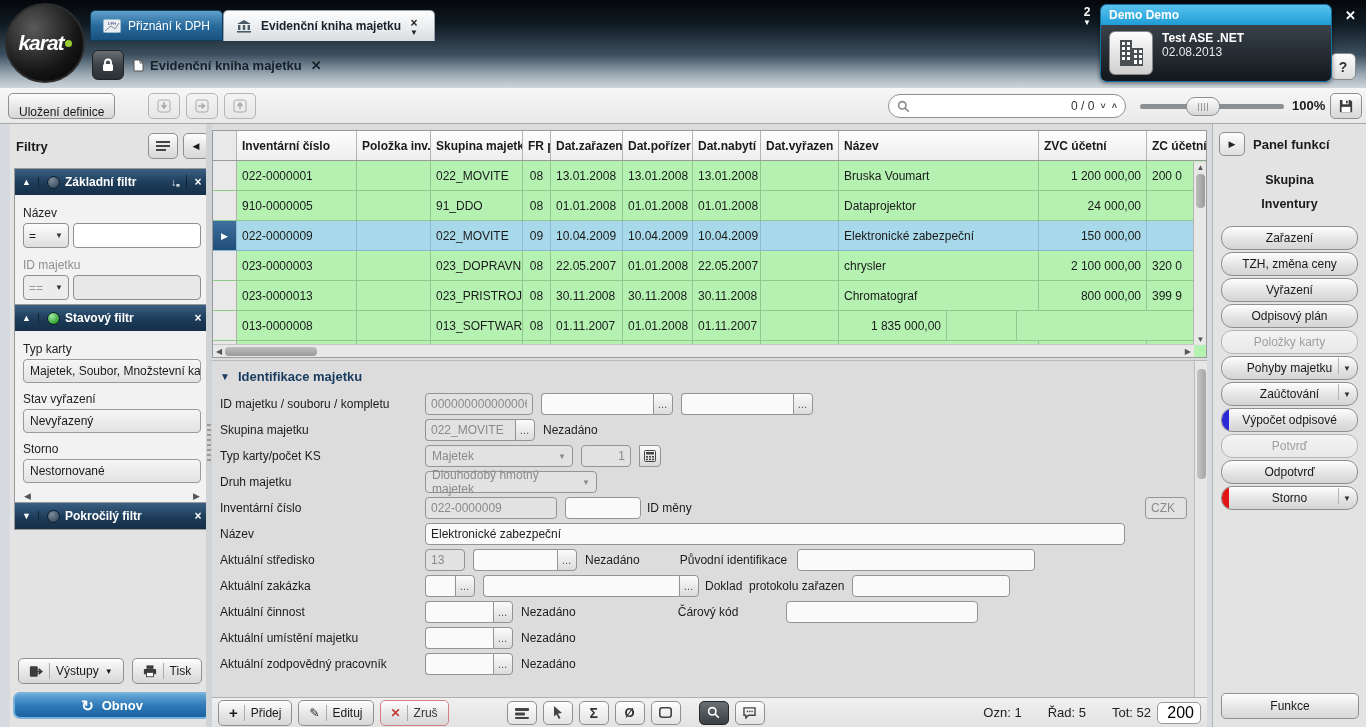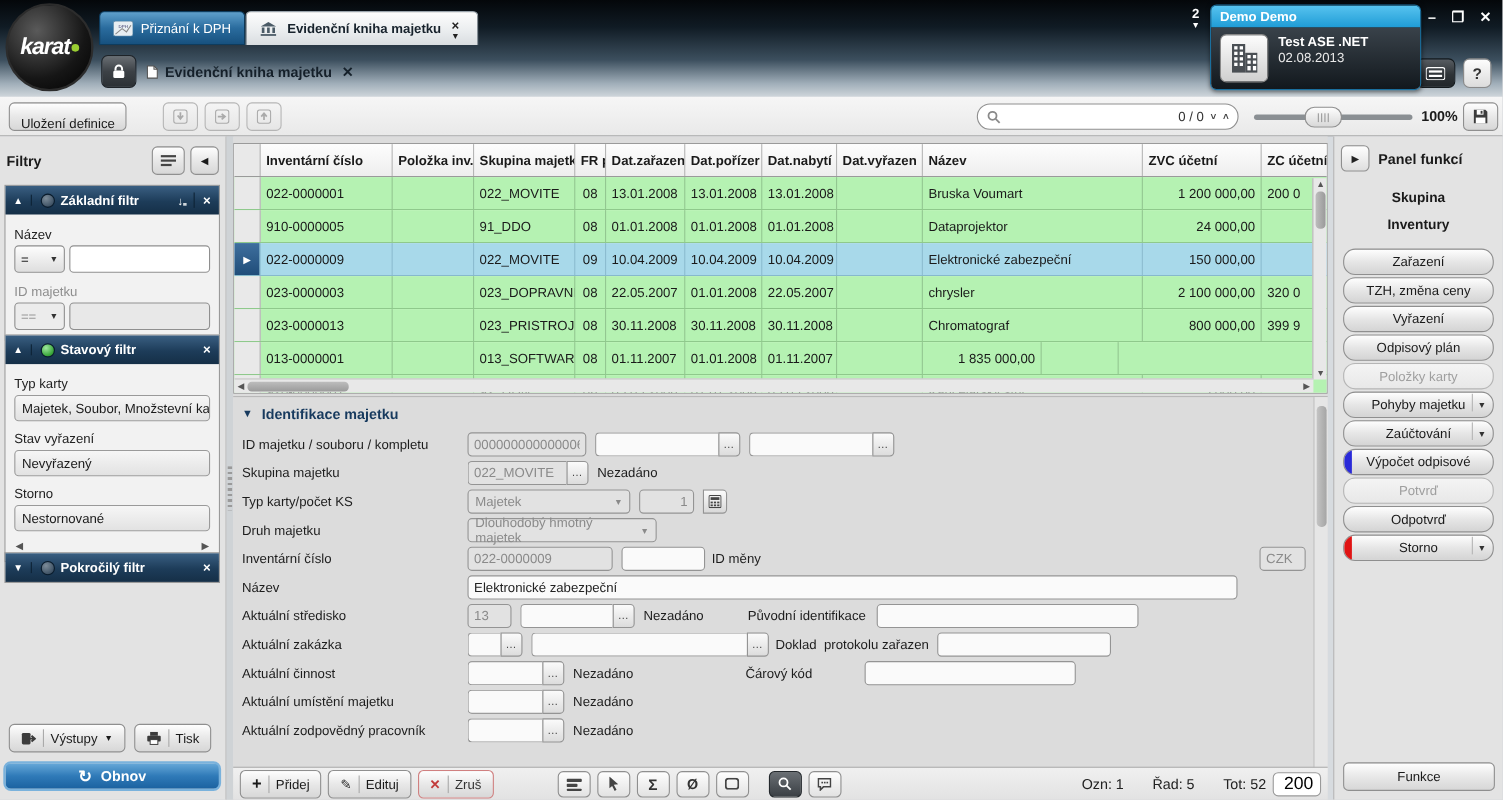--- a/index.html
+++ b/index.html
@@ -22,21 +22,21 @@
   .tab-extra { display:flex; flex-direction:column; align-items:center; justify-content:center; padding:1px 4px 0 2px; gap:1px; }
   .tab-extra .x { color:#222; font-weight:bold; font-size:12px; line-height:10px; }
   .tab-extra .v { color:#222; font-size:8px; line-height:7px; }
   .overflow-ind { position:absolute; left:1080px; top:5px; width:14px; text-align:center; color:#fff; font-weight:bold; }
   .overflow-ind .v { font-size:8px; line-height:7px; }
   .subrow { position:absolute; left:92px; top:50px; display:flex; align-items:center; gap:9px; }
   .lockbtn { width:32px; height:30px; border-radius:6px; background:linear-gradient(#6a6f74,#3c4146 50%,#2b3034);
     border:1px solid #1e2328; display:flex; align-items:center; justify-content:center; }
   .subrow .doclabel { font-weight:bold; font-size:13px; color:#15202a; display:flex; align-items:center; gap:6px; }
   .subrow .x { font-weight:bold; color:#15202a; font-size:13px; }
-  .session { position:absolute; left:1100px; top:4px; width:192px; border-radius:6px; overflow:hidden;
+  .session { position:absolute; left:1100px; top:4px; width:232px; border-radius:6px; overflow:hidden;
     border:1px solid #1a6f9e; box-shadow:0 1px 4px rgba(0,0,0,.5); z-index:6; }
   .session-h { background:linear-gradient(#57c3ef,#1f9cd6); color:#fff; font-weight:bold; padding:3px 8px; font-size:12px; }
   .session-b { background:linear-gradient(#39424a,#12181d); display:flex; align-items:flex-start; gap:9px; padding:6px 8px; }
   .session-icon { width:44px; height:44px; background:linear-gradient(#fdfdfd,#cfcfcf); border-radius:6px; border:1px solid #888;
     display:flex; align-items:center; justify-content:center; }
   .session-name { color:#fff; font-weight:bold; font-size:12px; }
   .session-date { color:#e8e8e8; font-size:12px; }
   .winctl { position:absolute; top:8px; right:10px; display:flex; gap:14px; color:#fff; font-weight:bold; font-size:13px; }
   .winctl span { cursor:default; }
   .hdr-btns { position:absolute; top:53px; right:10px; display:flex; gap:7px; }
@@ -61,21 +61,21 @@
   .searchpill .cnt { color:#333; }
   .searchpill .chev { font-size:9px; color:#444; font-weight:bold; }
   .zoom-slider { position:absolute; left:1140px; top:16px; width:144px; height:5px; background:#8a8f93; border-radius:3px; }
   .zoom-thumb { position:absolute; left:46px; top:-7px; width:34px; height:19px; border-radius:9px;
     background:linear-gradient(#fdfdfd,#d8d8d8); border:1px solid #8f8f8f; display:flex; align-items:center; justify-content:center; gap:2px; }
   .zoom-thumb i { width:1px; height:8px; background:#999; }
   .zoom-label { position:absolute; left:1292px; top:10px; font-weight:bold; font-size:13px; }
   .tb-save2 { position:absolute; left:1330px; top:5px; }
 
   
-  .sidebar { position:absolute; left:0; top:124px; width:206px; height:603px; background:#e3e3e3; border-right:1px solid #b5b5b5; }
+  .sidebar { position:absolute; left:10px; top:124px; width:206px; height:603px; background:#e3e3e3; border-right:1px solid #b5b5b5; }
   .sb-title { position:absolute; left:0; top:6px; width:100%; height:32px; display:flex; align-items:center; padding:0 6px; }
   .sb-title b { font-size:13px; }
   .sb-title .sp { flex:1; }
   .fpanel { position:absolute; left:4px; width:196px; background:#f2f2f2; border:1px solid #9a9a9a; }
   .fpanel-h { height:26px; background:linear-gradient(#3a5f82,#1d3c59 55%,#152f47); display:flex; align-items:center; color:#fff; }
   .fpanel-h .coll { width:24px; text-align:center; font-size:9px; border-right:1px solid #0e2336; }
   .fpanel-h .dot { width:13px; height:13px; border-radius:50%; margin:0 5px 0 8px; border:1px solid #0a1c2c; }
   .dot.on { background:radial-gradient(circle at 35% 30%,#9fe89f,#3da83d 65%,#1d7a1d); }
   .dot.off { background:radial-gradient(circle at 35% 30%,#7d8c99,#45586a 65%,#2c3f52); }
   .fpanel-h b { flex:1; font-size:12px; }
@@ -541,21 +541,21 @@
           <div class="cell" style="width: 72px; flex: 0 0 72px;">30.11.2008</div>
           <div class="cell" style="width: 70px; flex: 0 0 70px;">30.11.2008</div>
           <div class="cell" style="width: 68px; flex: 0 0 68px;">30.11.2008</div>
           <div class="cell" style="width: 78px; flex: 0 0 78px;"></div>
           <div class="cell" style="width: 200px; flex: 0 0 200px;">Chromatograf</div>
           <div class="cell" style="width: 108px; flex: 0 0 108px; justify-content: flex-end;">800 000,00</div>
           <div class="cell" style="width: 70px; flex: 0 0 70px; text-align: center;">399 9</div>
         </div>
         <div class="g-row">
           <div class="cell gut g-gutter" style="padding: 0px;"></div>
-          <div class="cell" style="width: 120px; flex: 0 0 120px;">013-0000001</div>
+          <div class="cell" style="width: 120px; flex: 0 0 120px;">013-0000008</div>
           <div class="cell" style="width: 74px; flex: 0 0 74px;"></div>
           <div class="cell" style="width: 92px; flex: 0 0 92px;">013_SOFTWARE</div>
           <div class="cell" style="width: 28px; flex: 0 0 28px; justify-content: center;">08</div>
           <div class="cell" style="width: 72px; flex: 0 0 72px;">01.11.2007</div>
           <div class="cell" style="width: 70px; flex: 0 0 70px;">01.01.2008</div>
           <div class="cell" style="width: 68px; flex: 0 0 68px;">01.11.2007</div>
           <div class="cell" style="width: 78px; flex: 0 0 78px;"></div>
           <div class="cell" style="width: 108px; flex: 0 0 108px; justify-content: flex-end;">1 835 000,00</div>
           <div class="cell" style="width: 70px; flex: 0 0 70px;"></div>
         </div>

